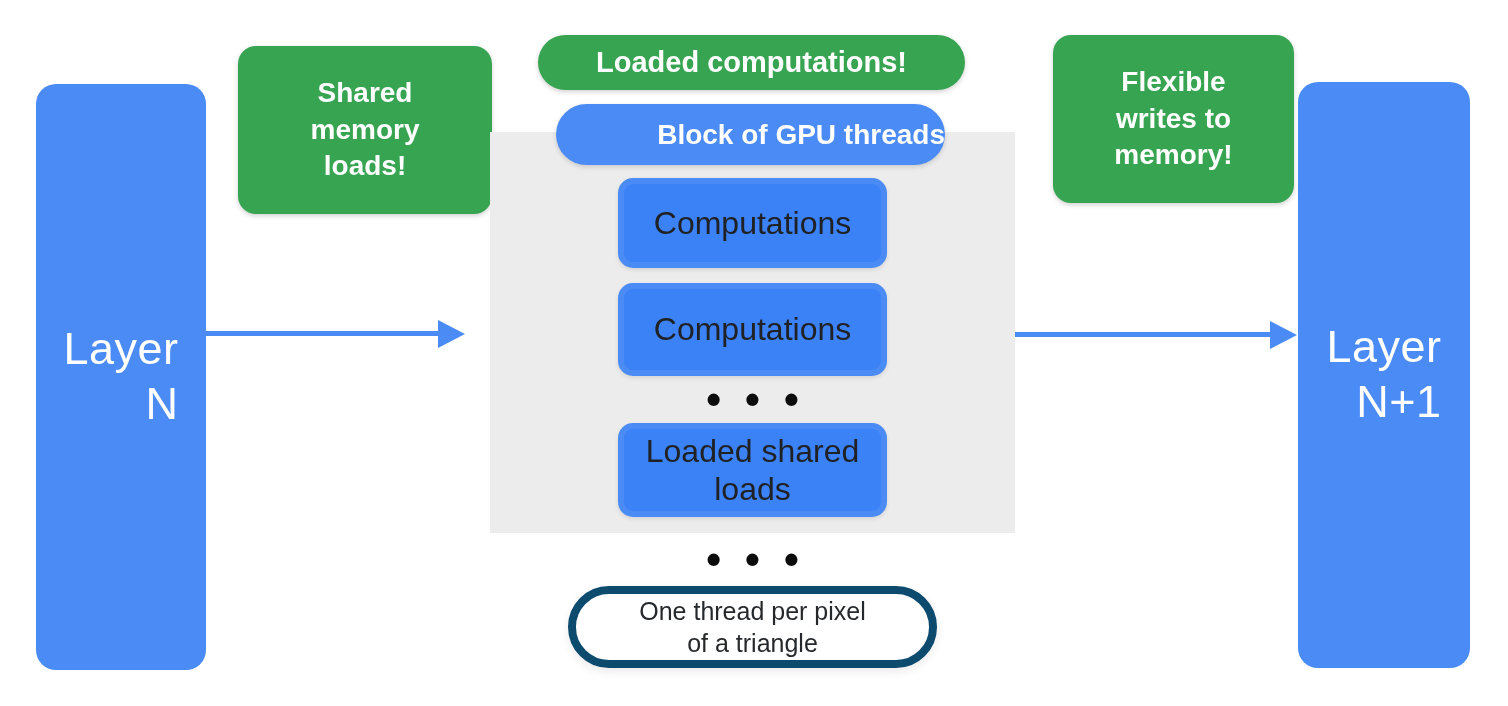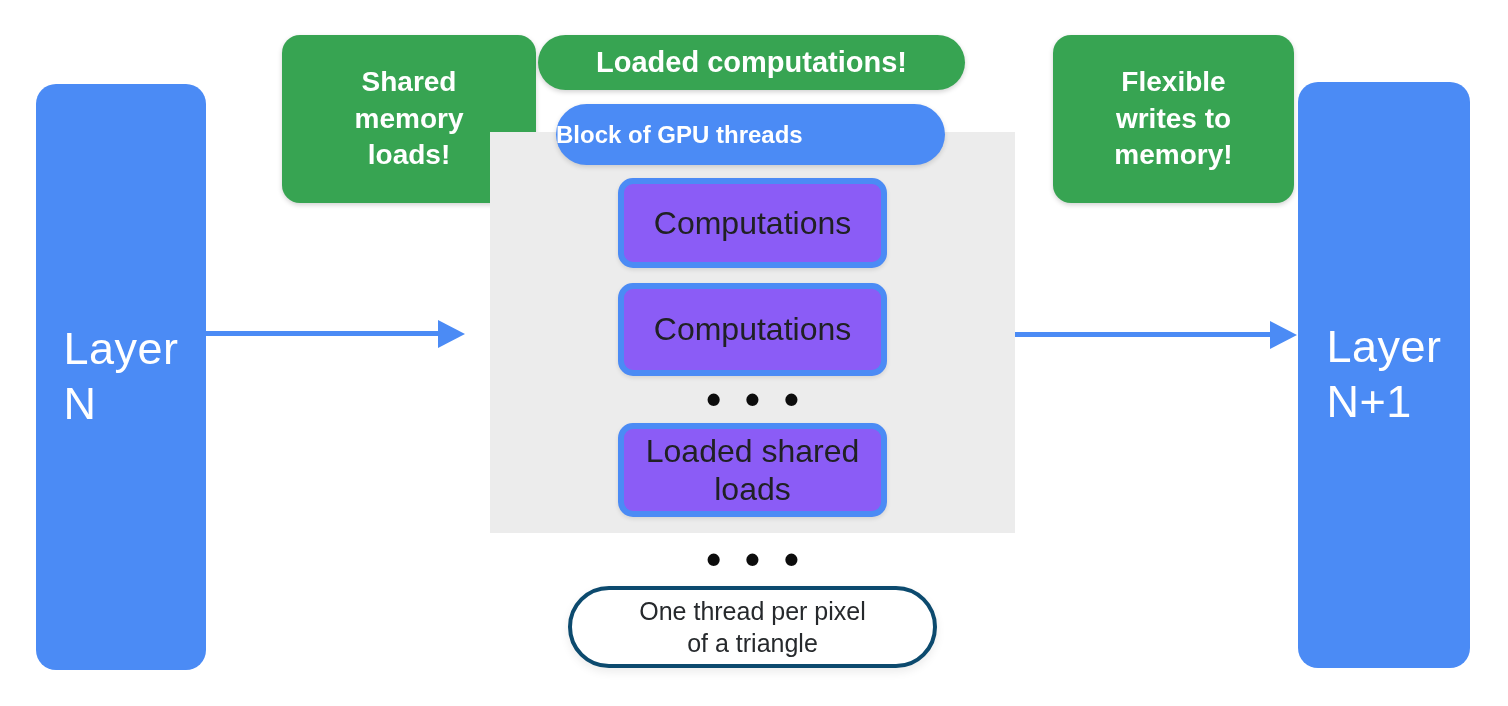--- a/index.html
+++ b/index.html
@@ -15,21 +15,21 @@
     width: 1508px; height: 706px;
     background: #ffffff;
   }
 
   
   .layer-box {
     position: absolute;
     background: #4b8bf5;
     border-radius: 20px;
     display: flex; align-items: center; justify-content: center;
-    text-align: left;
+    text-align: right;
     color: #ffffff;
     font-size: 45px;
     line-height: 1.22;
     white-space: pre-line;
     letter-spacing: 0.5px;
   }
   #layer-left  { left: 36px;   top: 84px; width: 170px; height: 586px; }
   #layer-right { left: 1298px; top: 82px; width: 172px; height: 586px; }
 
   
@@ -52,21 +52,21 @@
     border-radius: 18px;
     display: flex; align-items: center; justify-content: center;
     text-align: center;
     color: #ffffff;
     font-weight: bold;
     font-size: 28px;
     line-height: 1.32;
     white-space: pre-line;
     box-shadow: 0 2px 5px rgba(0,0,0,0.18);
   }
-  #callout-left  { left: 238px;  top: 35px; width: 254px; height: 168px; margin-left: 44px; }
+  #callout-left  { left: 238px;  top: 46px; width: 254px; height: 168px; }
   #callout-right { left: 1053px; top: 35px; width: 241px; height: 168px; }
 
   .pill-green {
     position: absolute;
     left: 538px; top: 35px; width: 427px; height: 55px;
     background: #37a452;
     border-radius: 28px;
     display: flex; align-items: center; justify-content: center;
     color: #ffffff; font-weight: bold; font-size: 29px;
     box-shadow: 0 2px 5px rgba(0,0,0,0.18);
@@ -76,30 +76,30 @@
   #gpu-block {
     position: absolute;
     left: 490px; top: 132px; width: 525px; height: 401px;
     background: #ececec;
   }
   .pill-blue {
     position: absolute;
     left: 556px; top: 104px; width: 389px; height: 61px;
     background: #4b8bf5;
     border-radius: 31px;
-    display: flex; align-items: center; justify-content: flex-start;
-    color: #ffffff; font-weight: bold; font-size: 24px;
+    display: flex; align-items: center; justify-content: flex-end;
+    color: #ffffff; font-weight: bold; font-size: 28px;
     box-shadow: 0 2px 5px rgba(0,0,0,0.15);
     z-index: 2;
   }
 
   .thread-box {
     position: absolute;
     left: 618px; width: 269px;
-    background: #8b5cf6;
+    background: #3b82f6;
     border: 6px solid #4b8bf5;
     border-radius: 15px;
     display: flex; align-items: center; justify-content: center;
     text-align: center;
     color: #202124;
     font-size: 32px;
     line-height: 1.2;
     white-space: pre-line;
     box-shadow: 0 2px 4px rgba(0,0,0,0.10);
     z-index: 1;
@@ -122,21 +122,21 @@
     font-family: "DejaVu Sans", sans-serif;
   }
   #dots-inner { top: 388px; }
   #dots-outer { top: 548px; }
 
   
   #note-pill {
     position: absolute;
     left: 568px; top: 586px; width: 369px; height: 82px;
     background: #ffffff;
-    border: 4px solid #0c4a6e;
+    border: 8px solid #0c4a6e;
     border-radius: 41px;
     display: flex; align-items: center; justify-content: center;
     text-align: center;
     color: #26292c;
     font-size: 25px;
     line-height: 1.3;
     white-space: pre-line;
     box-shadow: 0 4px 10px rgba(0,0,0,0.08);
   }
 </style>

